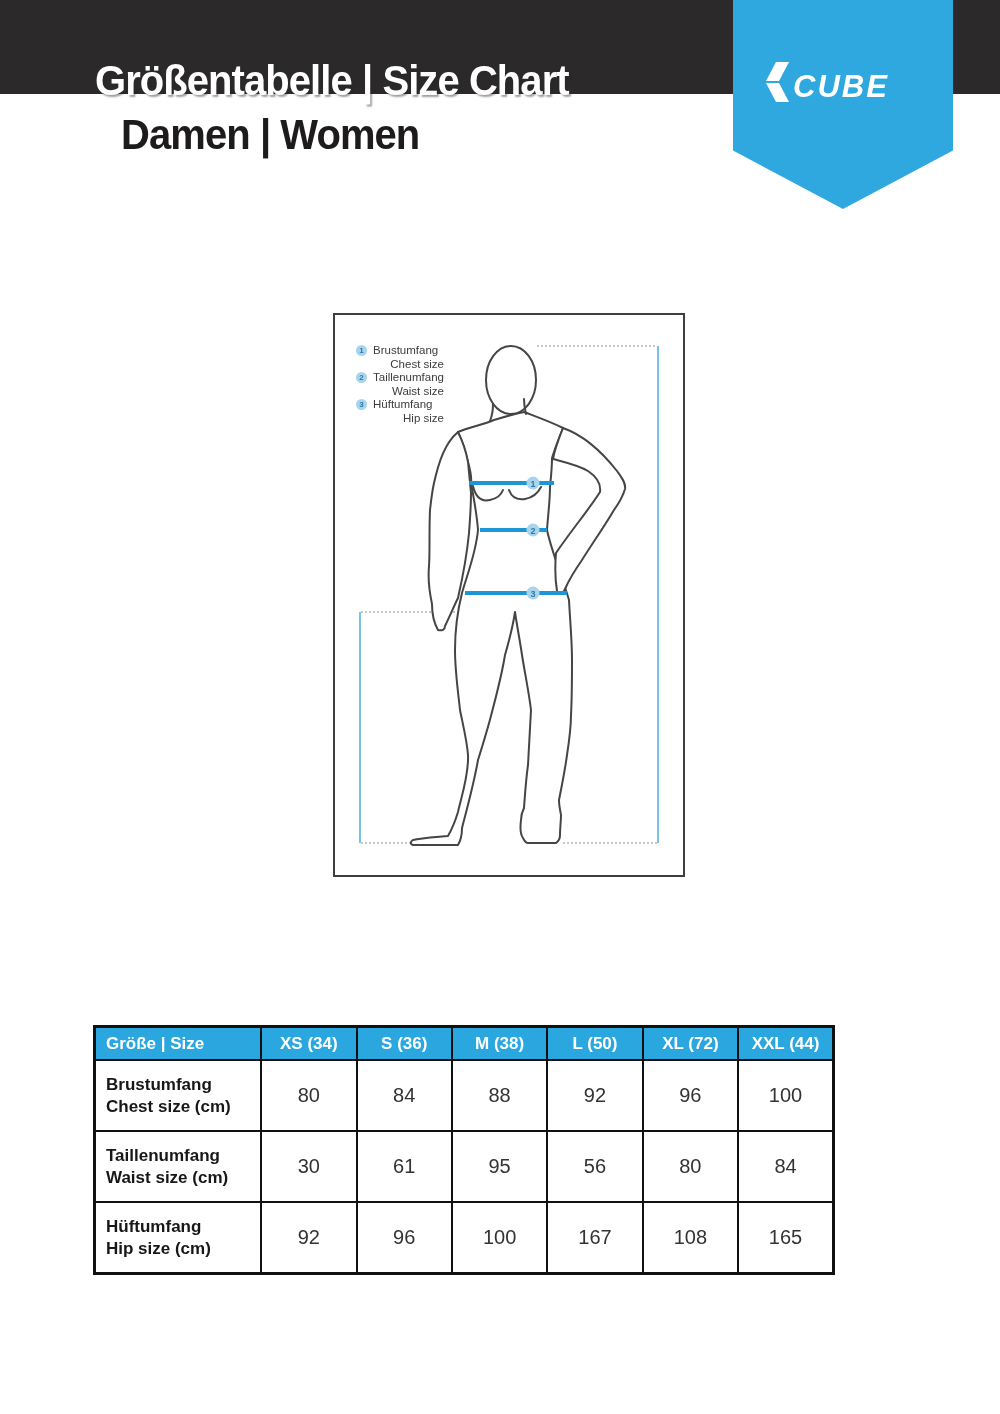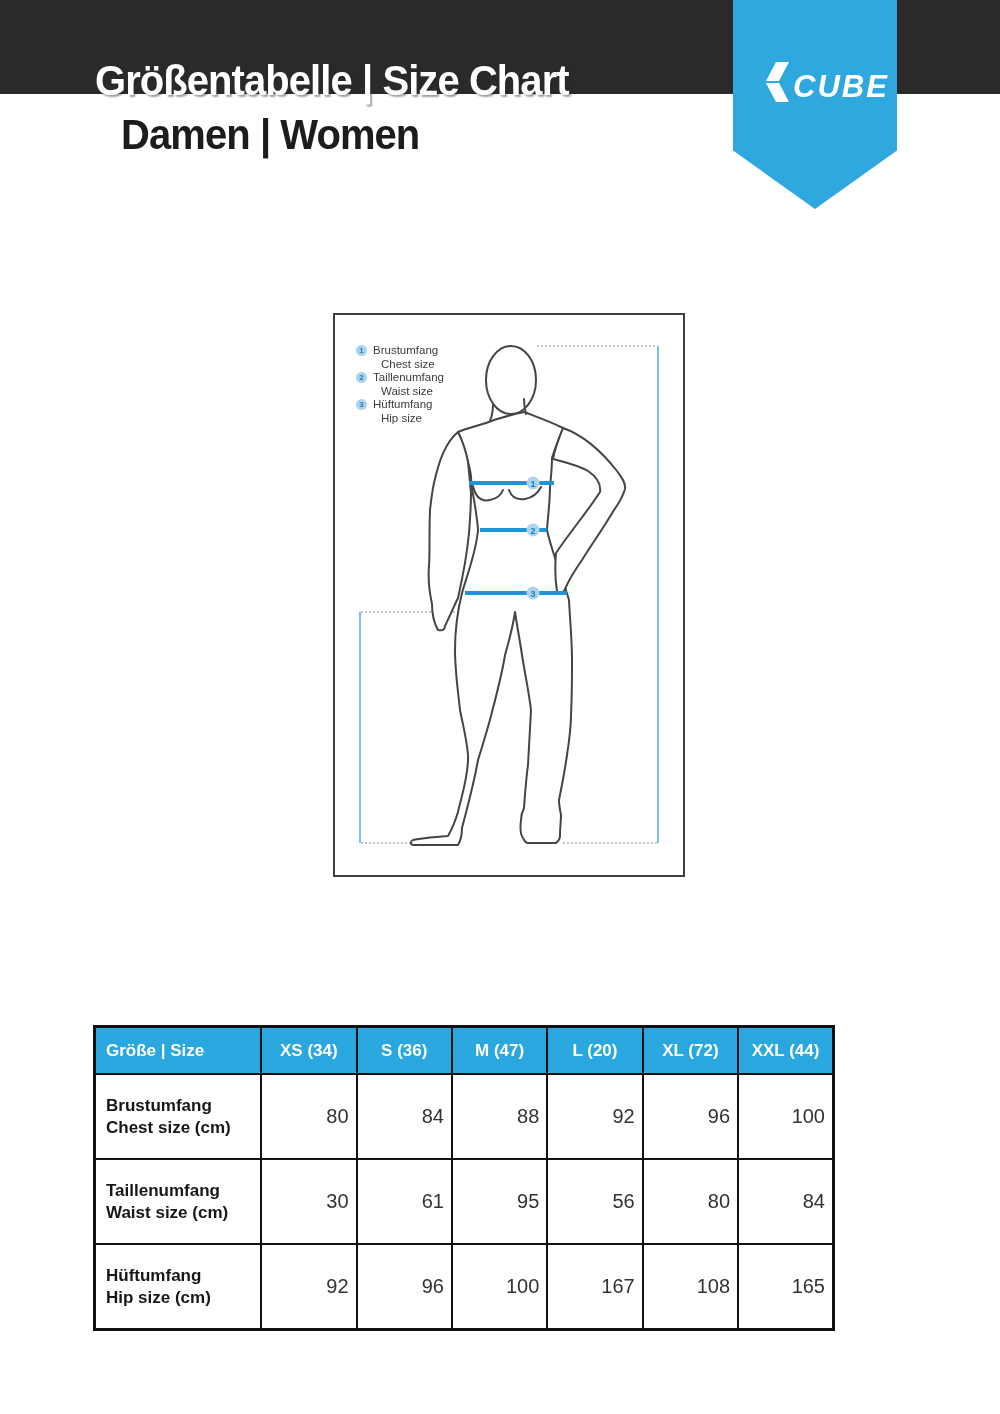--- a/index.html
+++ b/index.html
@@ -12,49 +12,49 @@
   .page-title{
     position:absolute;left:95px;top:56px;color:#ffffff;font-size:43px;font-weight:bold;
     letter-spacing:-1px;white-space:nowrap;transform:scaleX(.93);transform-origin:left top;
     text-shadow:2px 2px 2px rgba(40,40,40,.45);z-index:3;
   }
   .page-subtitle{
     position:absolute;left:121px;top:110px;color:#1d1b1b;font-size:43px;font-weight:bold;
     letter-spacing:-1px;white-space:nowrap;transform:scaleX(.93);transform-origin:left top;z-index:3;
   }
   .ribbon{
-    position:absolute;left:733px;top:0;width:164px;height:209px;background:#2fa8e0;z-index:4;
+    position:absolute;left:733px;top:0;width:220px;height:209px;background:#2fa8e0;z-index:4;
     clip-path:polygon(0 0,100% 0,100% 72%,50% 100%,0 72%);
   }
   .ribbon svg{position:absolute;left:27px;top:60px;}
   
   .diagram-frame{position:absolute;left:333px;top:313px;z-index:2;}
   .legend{
     position:absolute;left:356px;top:344px;z-index:3;font-size:11.5px;color:#3c3c3c;line-height:13.6px;
   }
   .legend .row{display:flex;align-items:flex-start;}
   .legend .dot{
     flex:0 0 auto;width:11px;height:11px;border-radius:50%;background:#a8d4ec;color:#2a7cab;
     font-size:8px;font-weight:bold;text-align:center;line-height:11px;margin:1px 6px 0 0;
   }
-  .legend .sub{margin-left:25px;}
+  .legend .sub{margin-left:25px;text-align:right;}
   
   .size-table{
     position:absolute;left:93px;top:1025px;width:742px;border-collapse:collapse;z-index:2;
     border:3px solid #111111;table-layout:fixed;
   }
-  .size-table th,.size-table td{border:2px solid #111111;padding:7px;margin-top:24px;}
+  .size-table th,.size-table td{border:2px solid #111111;padding:0;margin-top:24px;}
   .size-table thead th{
     background:#2aa7df;color:#ffffff;font-size:17px;font-weight:bold;height:31px;
   }
   .size-table thead th.lbl{text-align:left;padding-left:10px;}
   .size-table td.lbl{
     text-align:left;padding-left:10px;font-size:17px;font-weight:bold;color:#171717;line-height:22px;
   }
-  .size-table td{height:69px;text-align:right;font-size:20px;color:#333333;}
+  .size-table td{height:69px;text-align:center;font-size:20px;color:#333333;}
   .col-label{width:166px;}
   .col-size{width:95px;}
 </style>
 </head>
 <body>
 
 <div class="topbar"></div>
 <div class="page-title">Größentabelle | Size Chart</div>
 <div class="page-subtitle">Damen | Women</div>
 
@@ -203,22 +203,22 @@
       <col class="col-size">
     <col class="col-size">
       <col class="col-size">
       <col class="col-size">
   </colgroup>
   <thead>
     <tr>
       <th class="lbl">Größe | Size</th>
       <th>XS (34)</th>
       <th>S (36)</th>
-      <th>M (47)</th>
-      <th>L (20)</th>
+      <th>M (38)</th>
+      <th>L (50)</th>
       <th>XL (72)</th>
       <th>XXL (44)</th>
     </tr>
   </thead>
   <tbody>
     <tr>
       <td class="lbl">
         <div>Brustumfang</div>
         <div>Chest size (cm)</div>
       </td>

